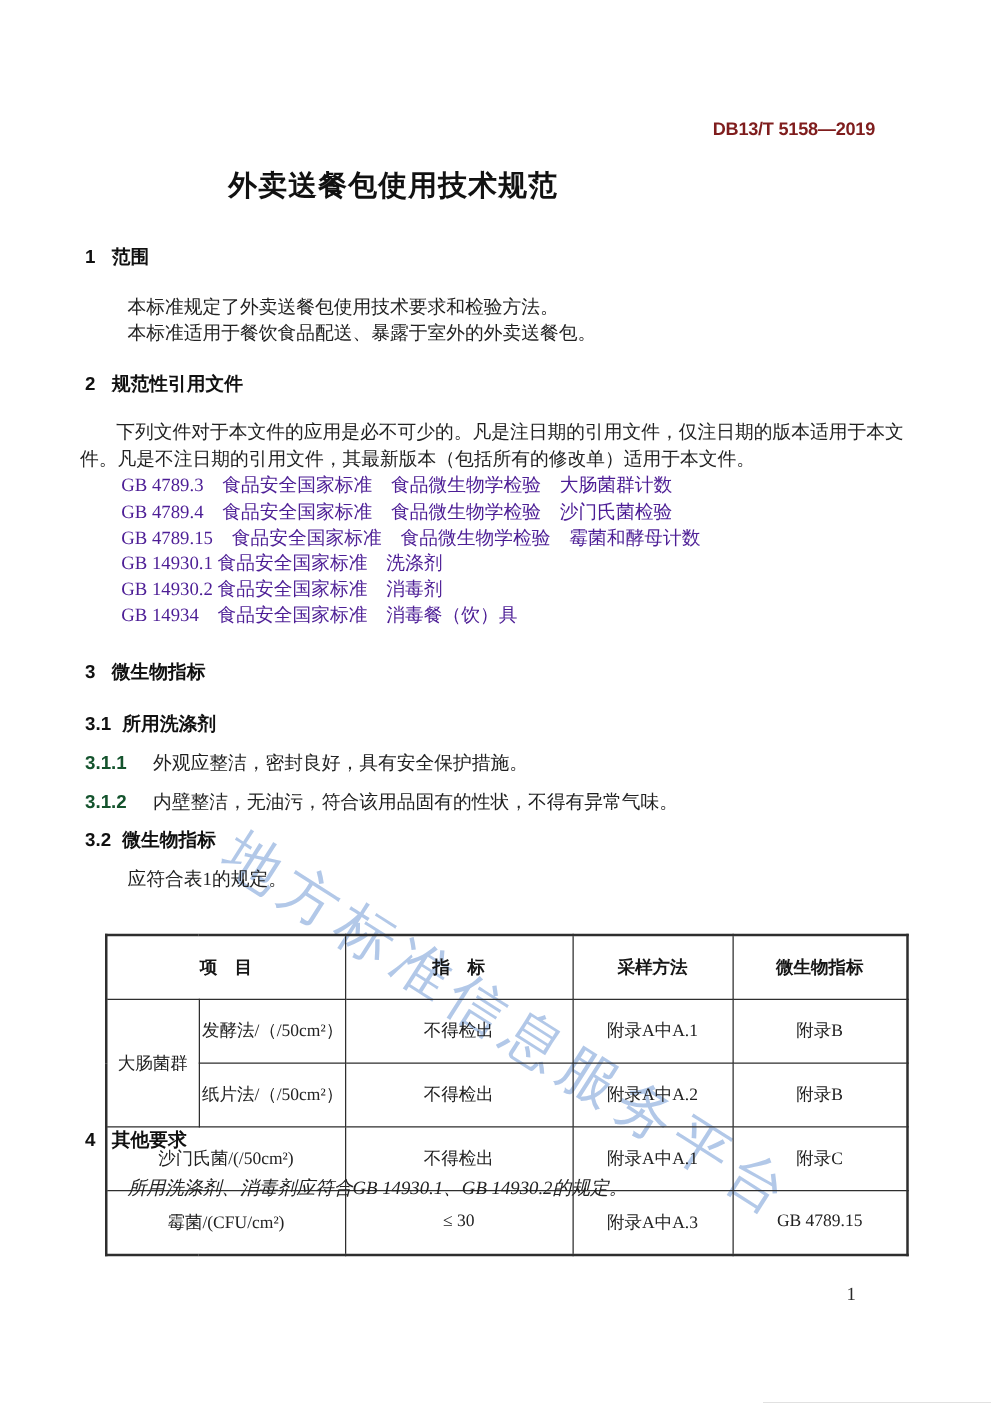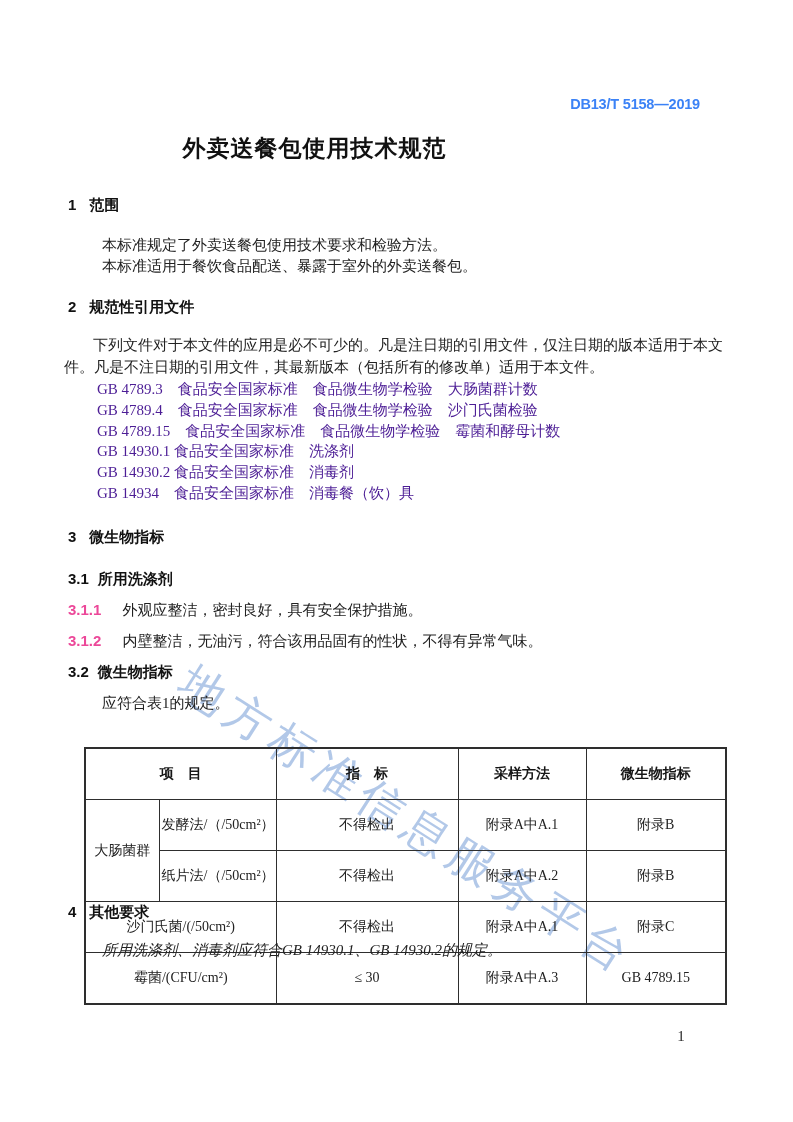--- a/index.html
+++ b/index.html
@@ -11,40 +11,40 @@
     background:#ffffff;
     overflow:hidden;
     font-family:"Liberation Serif","DejaVu Serif",serif;
     color:#1f1f1f;
   }
   .abs{position:absolute;}
   .doc-number{
     top:96px;left:390px;width:310px;
     text-align:right;
     font-family:"Liberation Sans","DejaVu Sans",sans-serif;
-    font-weight:700;font-size:14.5px;letter-spacing:-0.2px;color:#3b82f6;
+    font-weight:700;font-size:14.5px;letter-spacing:-0.2px;color:#7f1d1d;
   }
   .doc-title{
     top:133px;left:0;width:629px;
     text-align:center;
     font-family:"Liberation Sans","DejaVu Sans",sans-serif;
     font-weight:700;font-size:23px;letter-spacing:1px;color:#111;
   }
   .h-sec{
     font-family:"Liberation Sans","DejaVu Sans",sans-serif;
     font-weight:700;font-size:15px;color:#111;
     white-space:nowrap;
   }
   .h-sec .num{display:inline-block;margin-right:13px;}
   .h-sub .num{margin-right:9px;}
   .body-line{font-size:15px;white-space:nowrap;color:#222;}
   .clause{font-size:15px;white-space:nowrap;color:#222;}
   .clause .cnum{
     font-family:"Liberation Sans","DejaVu Sans",sans-serif;
-    font-weight:700;color:#ec4899;
+    font-weight:700;color:#14532d;
     display:inline-block;margin-right:21px;
   }
   .refs{line-height:20.8px;font-size:15px;color:#4c1d95;}
   .refs div{white-space:nowrap;}
   .tbl-caption{
     top:720px;left:84px;width:641px;text-align:center;
     font-family:"Liberation Sans","DejaVu Sans",sans-serif;
     font-weight:700;font-size:14.5px;color:#111;
   }
   table.t1{

